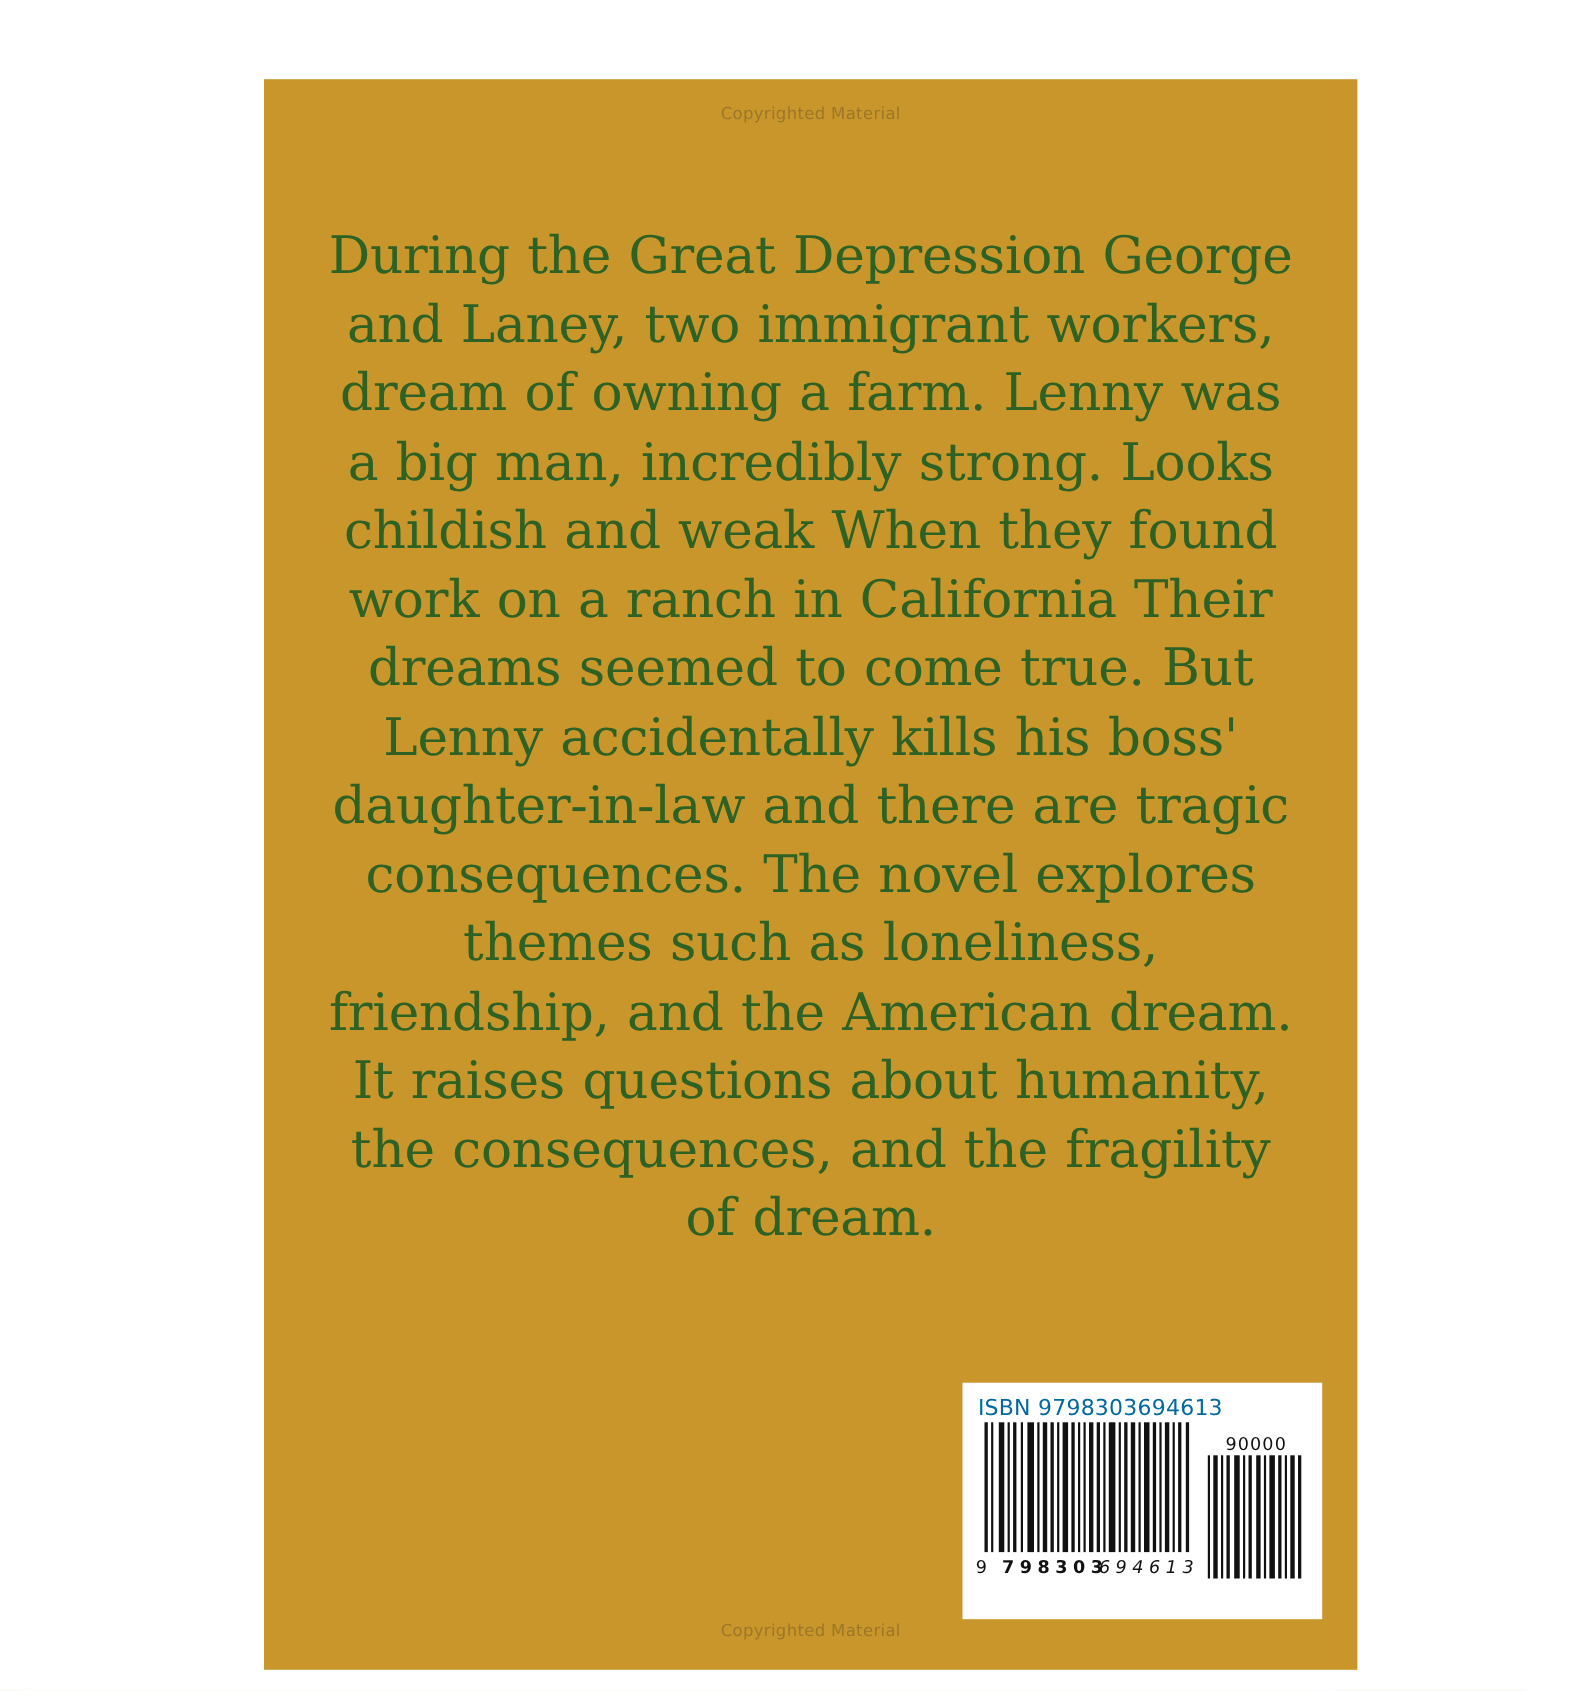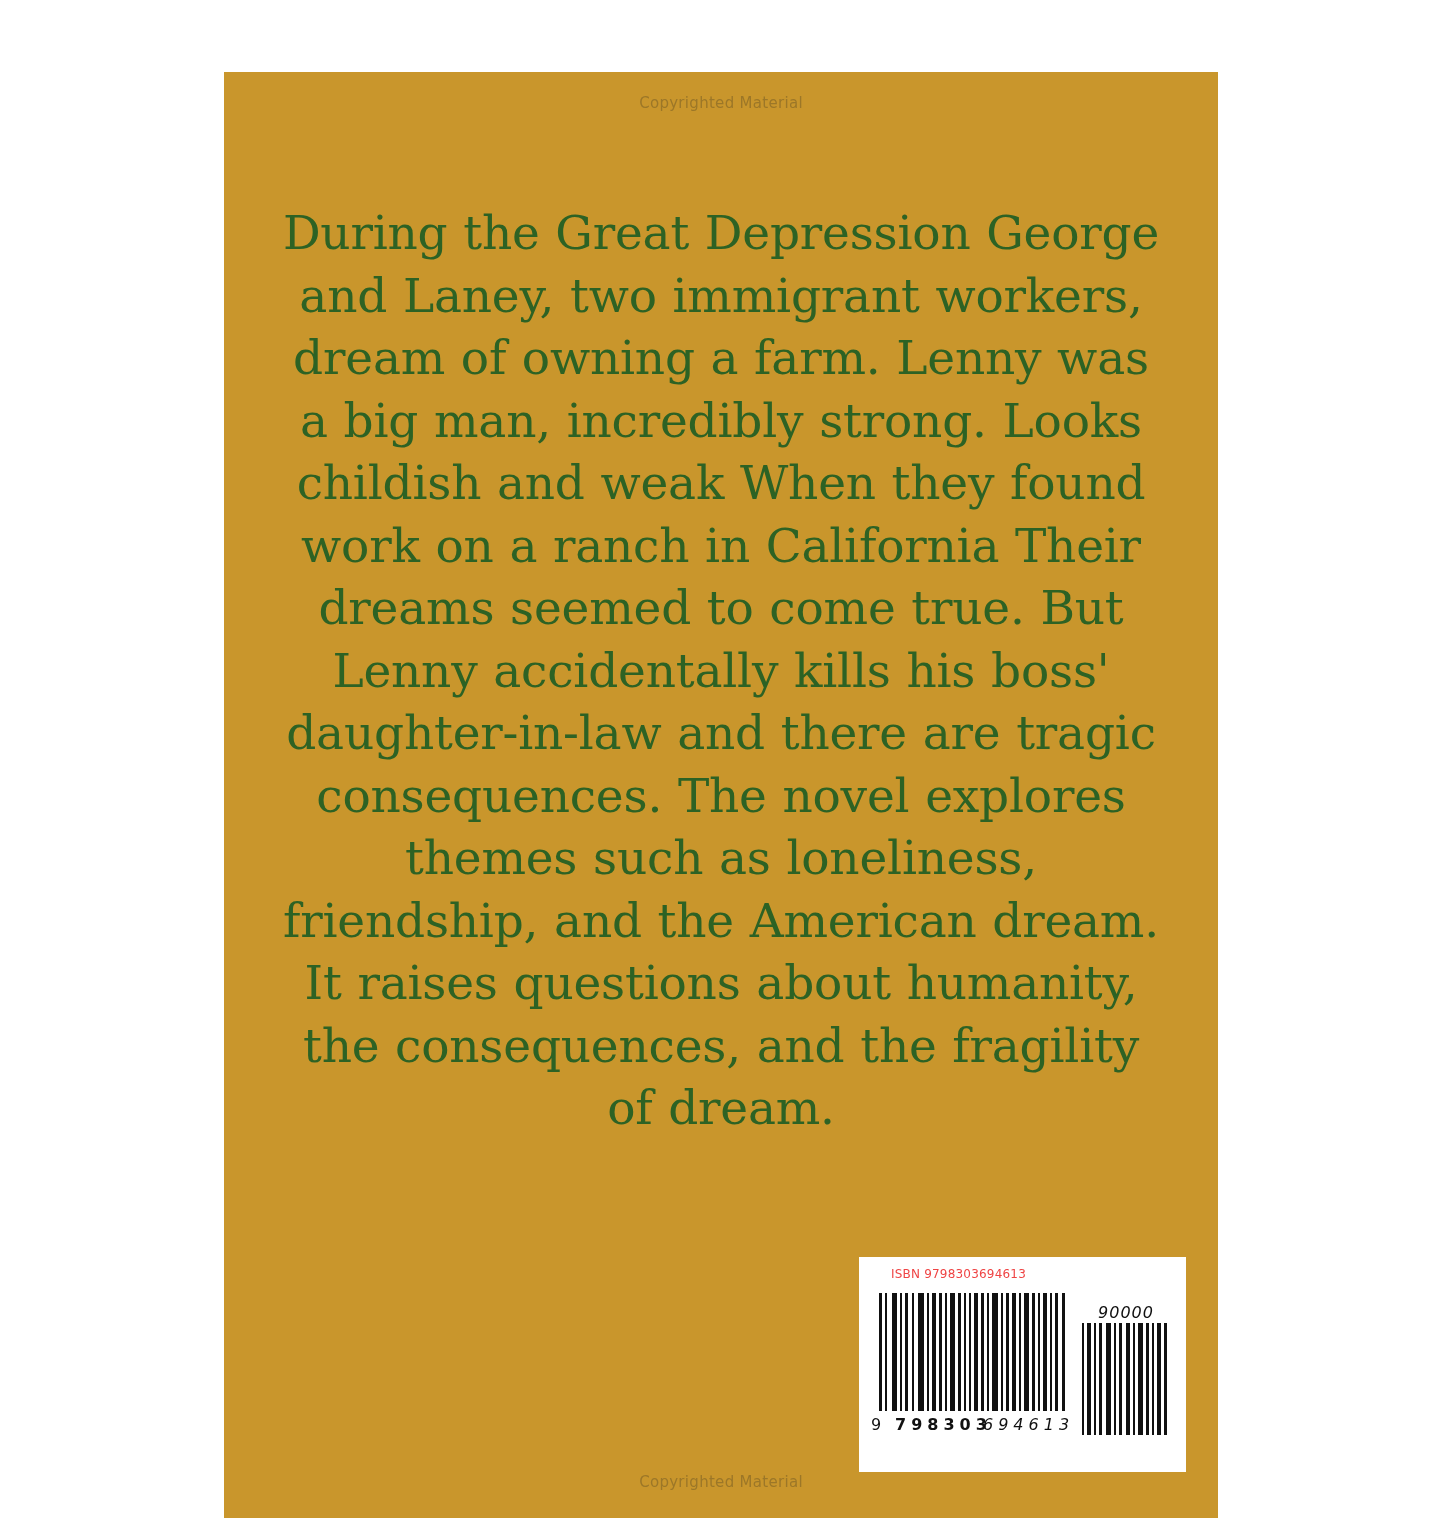--- a/index.html
+++ b/index.html
@@ -10,21 +10,21 @@
   body {
     width: 1445px;
     height: 1537px;
     font-family: "DejaVu Sans", sans-serif;
     position: relative;
     overflow: hidden;
   }
 
   .page {
     position: absolute;
-    left: 0;
+    left: 16px;
     top: 0;
     width: 1198px;
     height: 1537px;
     background: #ffffff;
   }
 
   
   .cover {
     position: absolute;
     left: 224px;
@@ -80,23 +80,23 @@
     bottom: 46px;
     width: 327px;
     height: 215px;
     background: #ffffff;
     box-sizing: border-box;
     padding: 10px 12px 8px 12px;
   }
 
   .isbn-text {
     font-family: "DejaVu Sans", sans-serif;
-    font-size: 12px;
-    color: #ef4444;
-    margin-left: 20px;
+    font-size: 20px;
+    color: #0369a1;
+    margin-left: 2px;
     letter-spacing: 0.2px;
     white-space: nowrap;
   }
 
   .barcodes-row {
     position: absolute;
     left: 12px;
     right: 12px;
     top: 36px;
     bottom: 8px;
@@ -109,21 +109,20 @@
     width: 200px;
     height: 100%;
   }
 
   .ean-addon {
     position: absolute;
     right: 0;
     top: 14px;
     width: 96px;
     height: 132px;
-    font-style: italic;
   }
 
   .addon-digits {
     position: absolute;
     right: 0;
     top: -4px;
     width: 96px;
     text-align: center;
     font-family: "DejaVu Sans", sans-serif;
     font-size: 16px;

